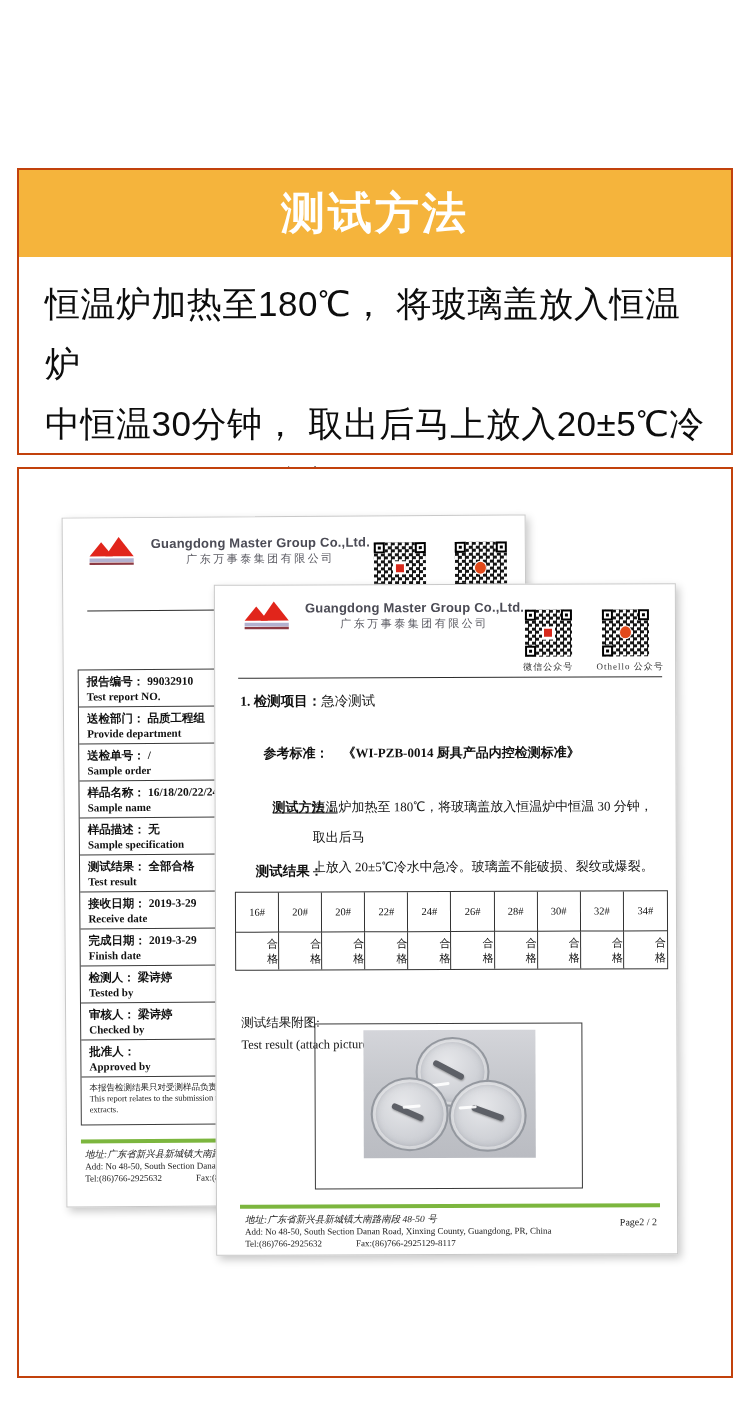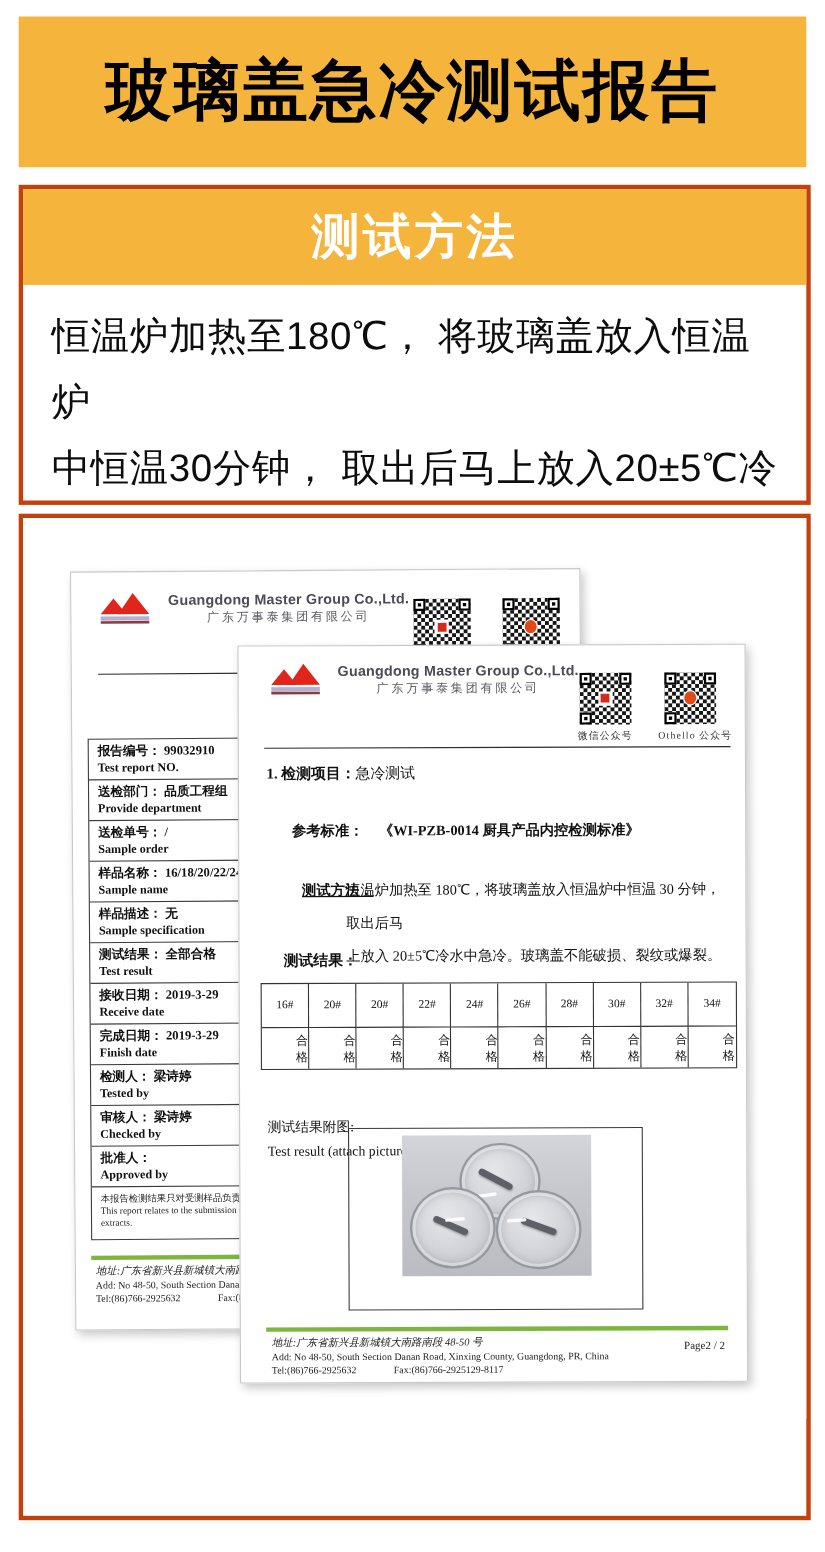--- a/index.html
+++ b/index.html
@@ -5,21 +5,21 @@
   html,body{margin:0;padding:0;background:#fff;}
   .page{position:relative;width:750px;height:1411px;background:#fff;overflow:hidden;
         font-family:"Liberation Sans",sans-serif;}
 
   
   .top-banner{position:absolute;left:17px;top:15px;width:716px;height:137px;background:#F5B43C;
     display:flex;align-items:center;justify-content:center;
     font-size:60px;font-weight:bold;color:#000;letter-spacing:2px;}
 
   
-  .box{position:absolute;left:17px;width:712px;border:4px solid #c2410c;background:#fff;}
+  .box{position:absolute;left:17px;width:712px;border:2px solid #c2410c;background:#fff;}
   .sec1{top:168px;height:283px;}
   .sec2{top:467px;height:907px;}
   .sec-head{height:87px;background:#F5B43C;display:flex;align-items:center;justify-content:center;
     color:#fff;font-size:44px;font-weight:bold;letter-spacing:3px;}
   .sec2 .sec-head{height:86px;}
   .sec-body{padding:17px 26px 0;font-size:35px;color:#0d0d0d;line-height:60px;letter-spacing:0.5px;}
   .sec2-body{position:relative;height:819px;background:#fff;}
 
   
   .doc{position:absolute;background:#fff;border:1px solid #c9c9c9;
@@ -97,23 +97,20 @@
   .fig-cap-row{position:absolute;left:0;right:0;bottom:0;height:17px;border-top:1px solid #3a3a3a;
                display:flex;align-items:center;justify-content:center;font-size:10px;
                font-family:"Liberation Serif",serif;color:#222;letter-spacing:1px;}
   .pageno{position:absolute;right:20px;top:632px;font-family:"Liberation Serif",serif;font-size:10px;color:#222;}
 </style>
 </head>
 <body>
 
 <div class="page">
 
-  <div class="top-banner">
-    <span>玻璃盖急冷测试报告</span>
-  </div>
 
   <section class="box sec1">
     <div class="sec-head">测试方法</div>
     <div class="sec-body">
       <div>恒温炉加热至180℃， 将玻璃盖放入恒温炉</div>
       <div>中恒温30分钟， 取出后马上放入20±5℃冷</div>
       <div>水中急冷。 玻璃盖不能破损、 裂纹或爆裂。</div>
     </div>
   </section>
 

